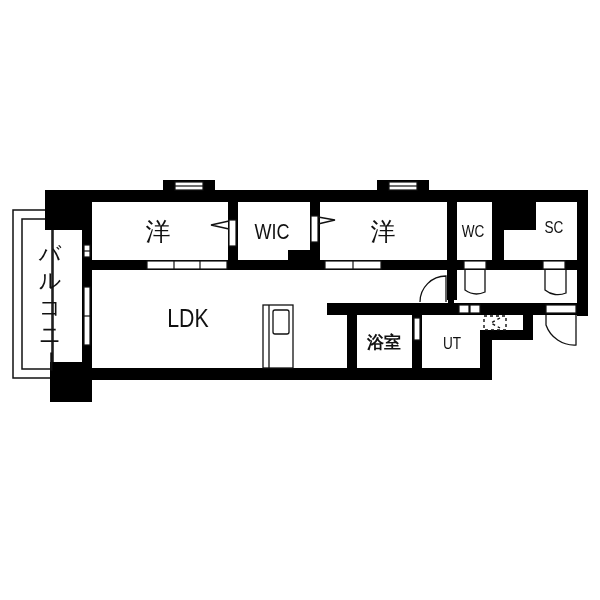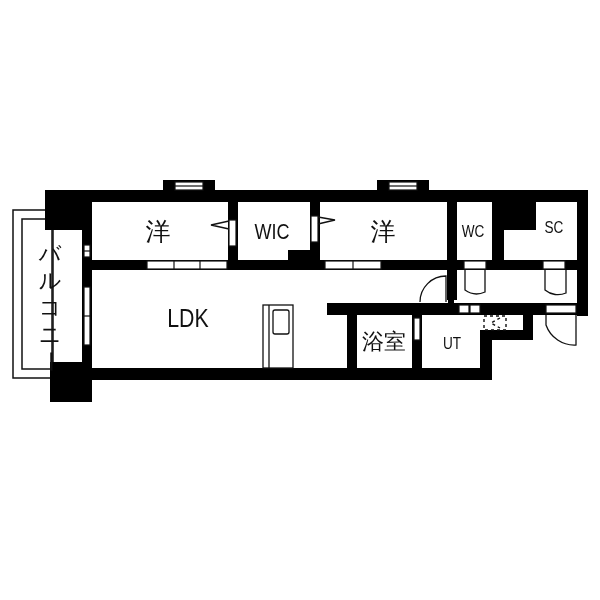--- a/index.html
+++ b/index.html
@@ -119,21 +119,21 @@
     <rect x="273" y="310" width="16" height="24" rx="2"></rect>
   </g>
 </svg>
 
 <div class="lbl room-jp" style="left:158px; top:231px;">洋</div>
 <div class="lbl room-en" style="left:272px; top:232px;">WIC</div>
 <div class="lbl room-jp" style="left:383px; top:231px;">洋</div>
 <div class="lbl room-sm" style="left:473px; top:231px;">WC</div>
 <div class="lbl room-sm" style="left:554px; top:227px;">SC</div>
 <div class="lbl room-en" style="left:188px; top:318px; font-size:26px;">LDK</div>
-<div class="lbl" style="left:384px; top:342px; font-size:22px;">浴室</div>
+<div class="lbl" style="left:384px; top:342px; font-size:17px;font-weight:bold;">浴室</div>
 <div class="lbl room-sm" style="left:452px; top:343px;">UT</div>
 
 <div class="balcony">
   <span>バ</span>
   <span>ル</span>
   <span>コ</span>
   <span>ニ</span>
   <span style="transform:rotate(90deg);">ー</span>
 </div>
 

